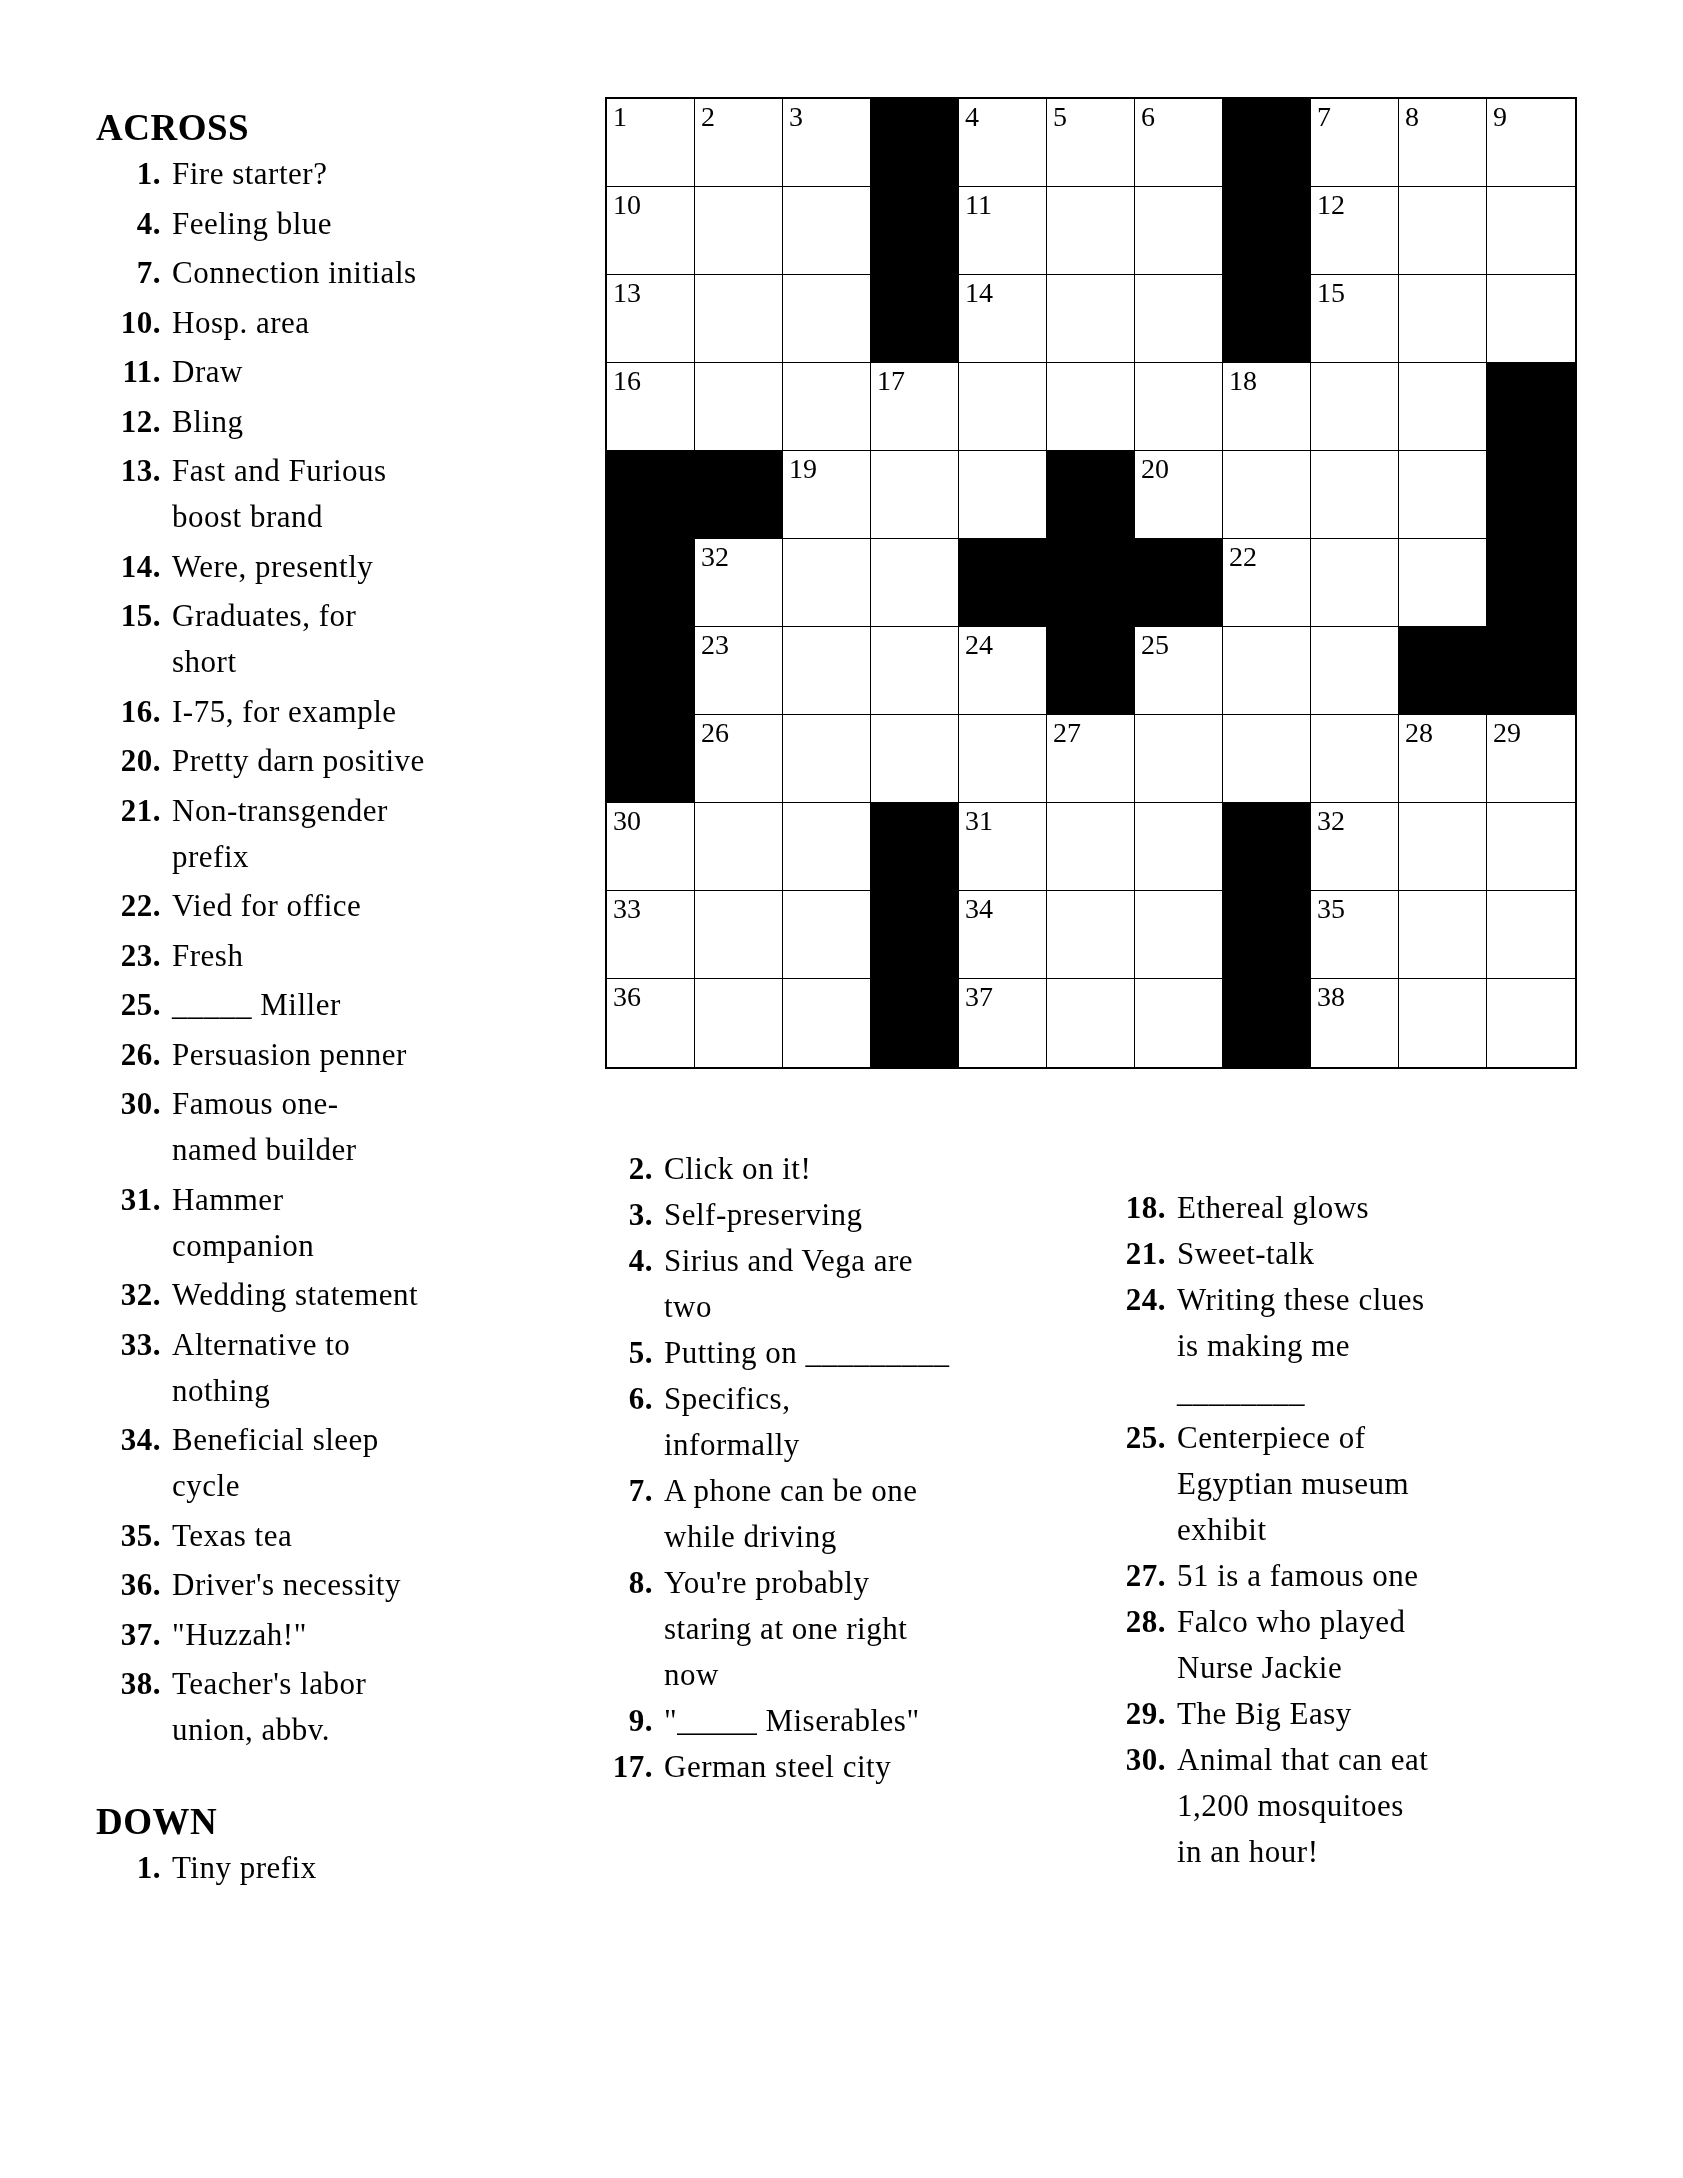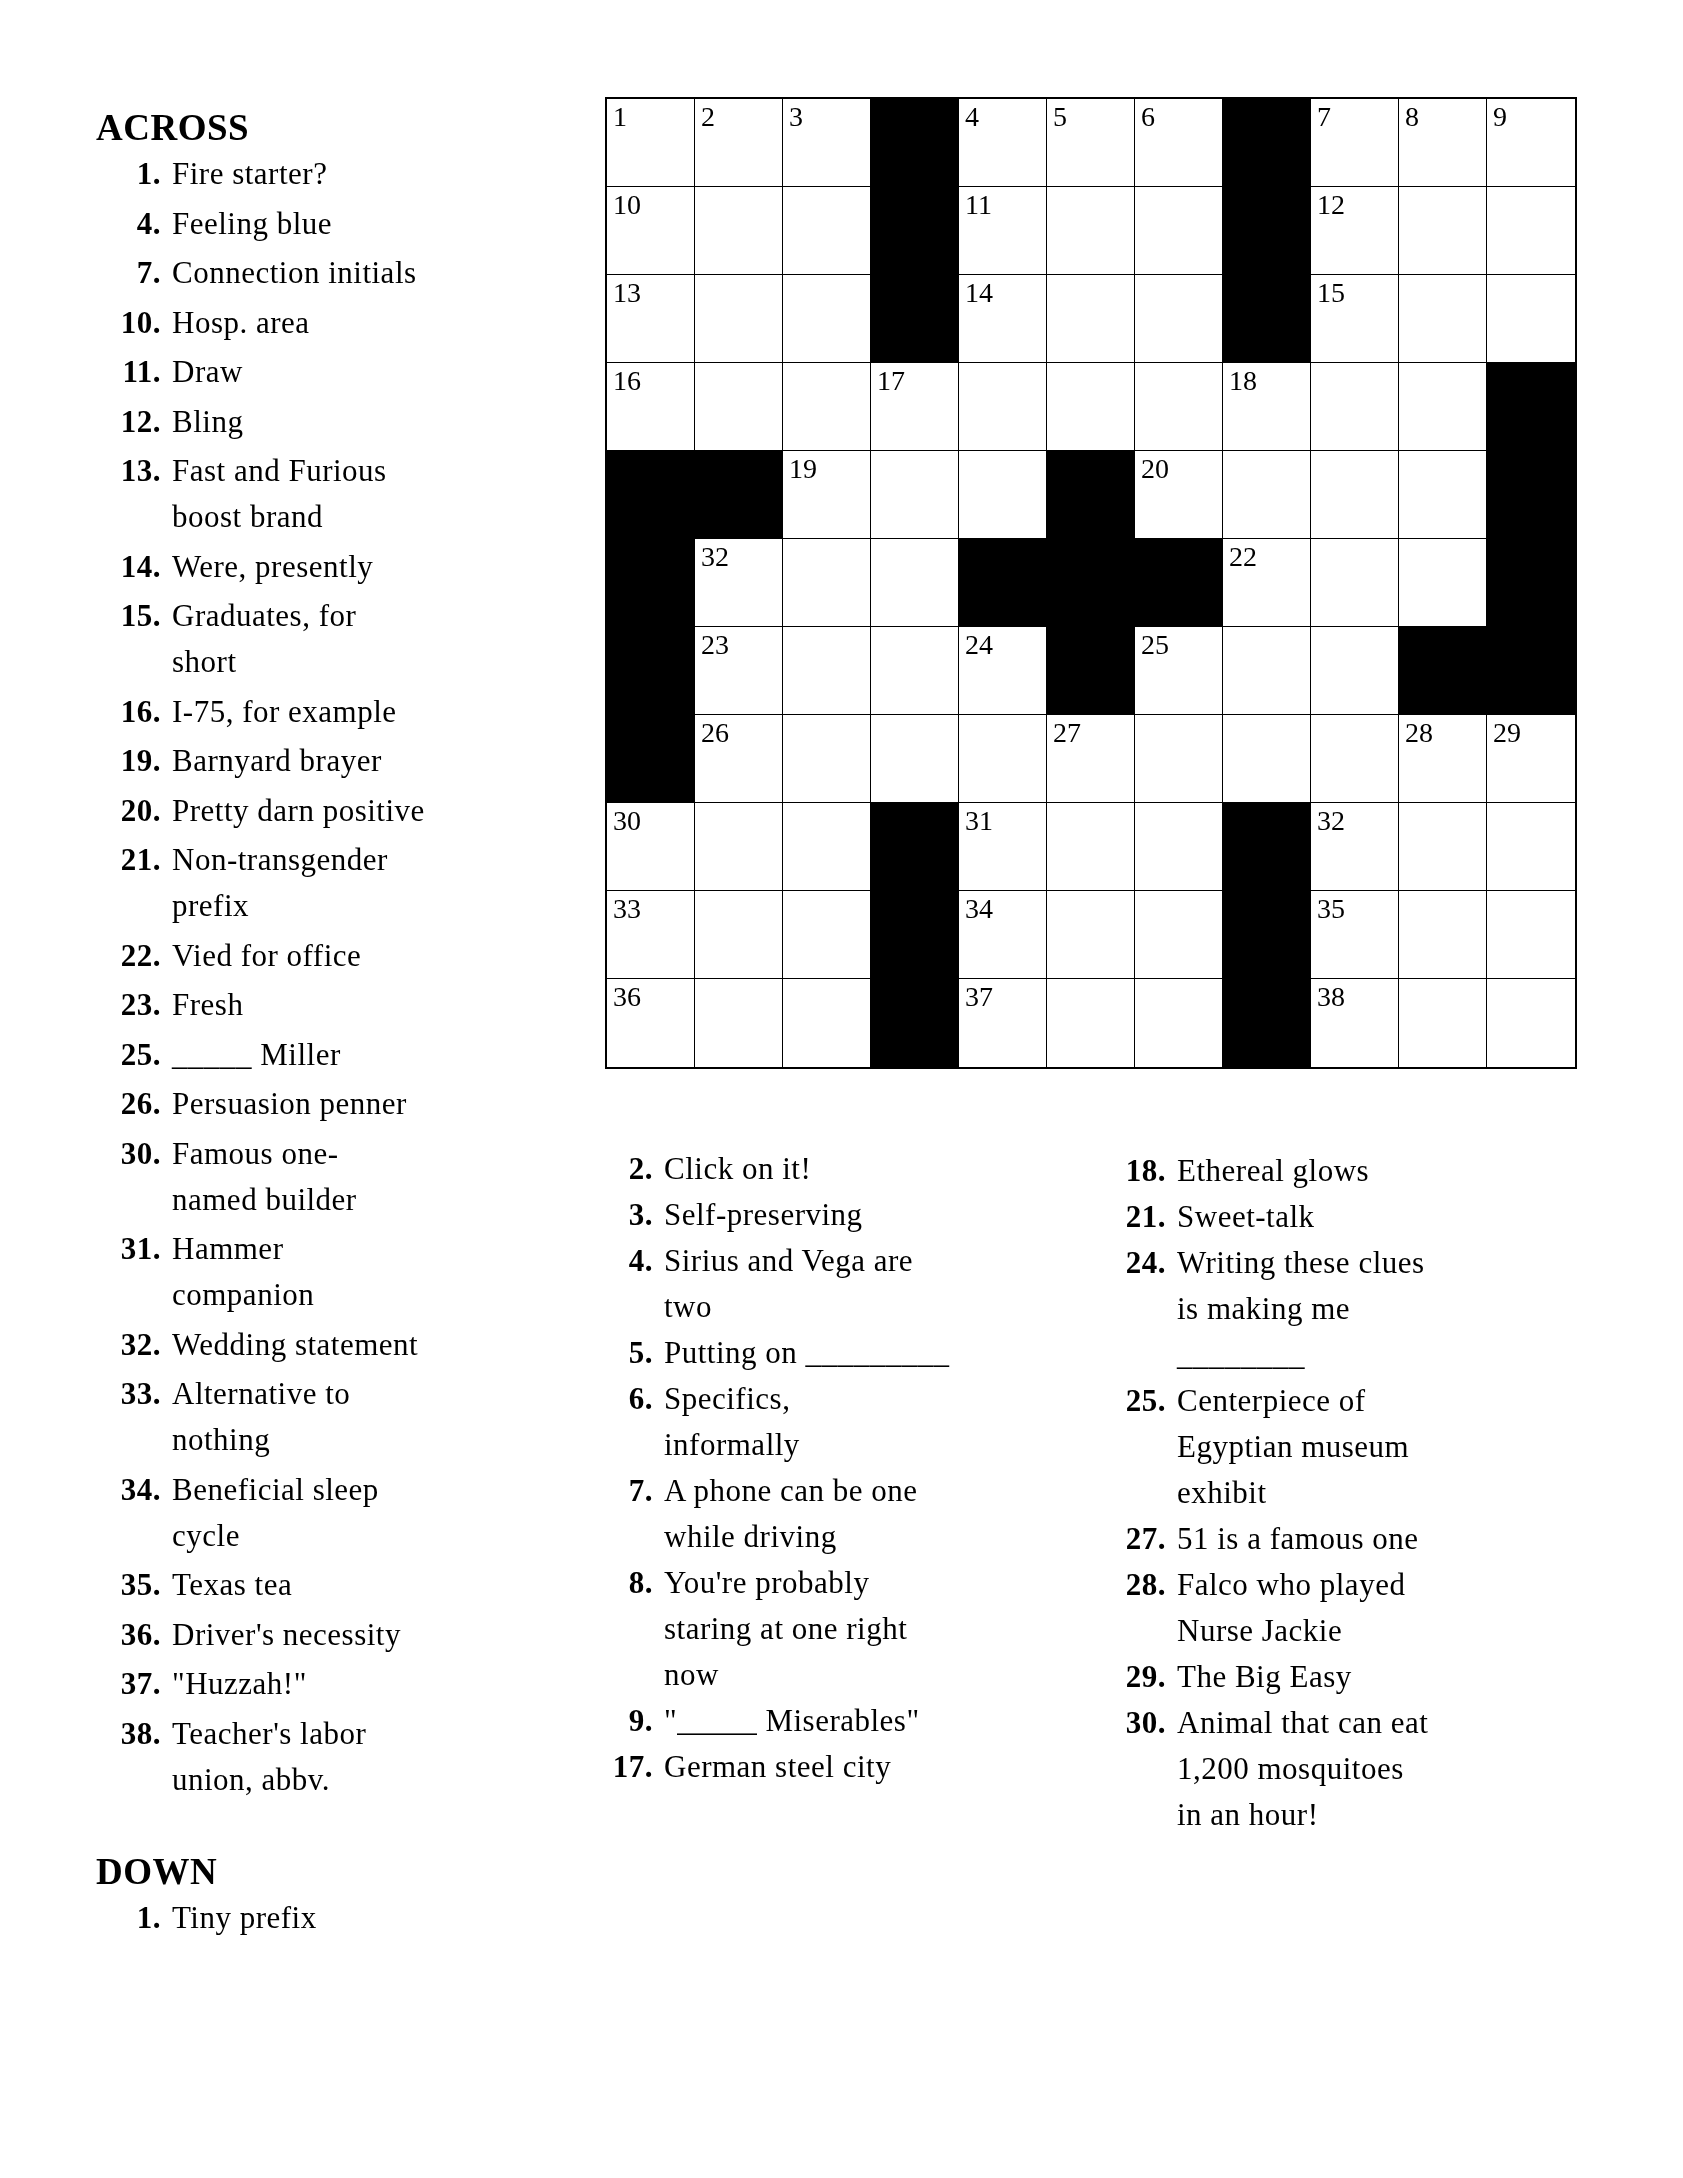--- a/index.html
+++ b/index.html
@@ -41,21 +41,21 @@
     position:absolute;
     left:96px;top:104px;
     width:477px;
   }
   .left-col .clue{margin-bottom:3.5px;}
   .left-col .clue .num{width:65px;}
   .down-h{margin-top:45px;}
   .bottom-col{position:absolute;}
   #down-list-middle{left:594px;top:1146px;width:470px;}
   #down-list-middle .clue .num{width:59px;}
-  #down-list-right{left:1093px;top:1148px;width:475px;}
+  #down-list-right{left:1093px;top:1185px;width:475px;}
   #down-list-right .clue .num{width:73px;}
   
   #grid{
     position:absolute;
     left:605px;top:97px;
     border:2px solid #000;
     display:grid;
     grid-template-columns:repeat(11,88px);
     grid-template-rows:repeat(11,88px);
     background:#fff;
@@ -122,24 +122,20 @@
         <div class="clue">
           <span class="num">15.</span>
           <span class="txt">Graduates, for
 short</span>
         </div>
         <div class="clue">
           <span class="num">16.</span>
           <span class="txt">I-75, for example</span>
         </div>
         <div class="clue">
-          <span class="num">19.</span>
-          <span class="txt">Barnyard brayer</span>
-        </div>
-        <div class="clue">
           <span class="num">20.</span>
           <span class="txt">Pretty darn positive</span>
         </div>
         <div class="clue">
           <span class="num">21.</span>
           <span class="txt">Non-transgender
 prefix</span>
         </div>
         <div class="clue">
           <span class="num">22.</span>

